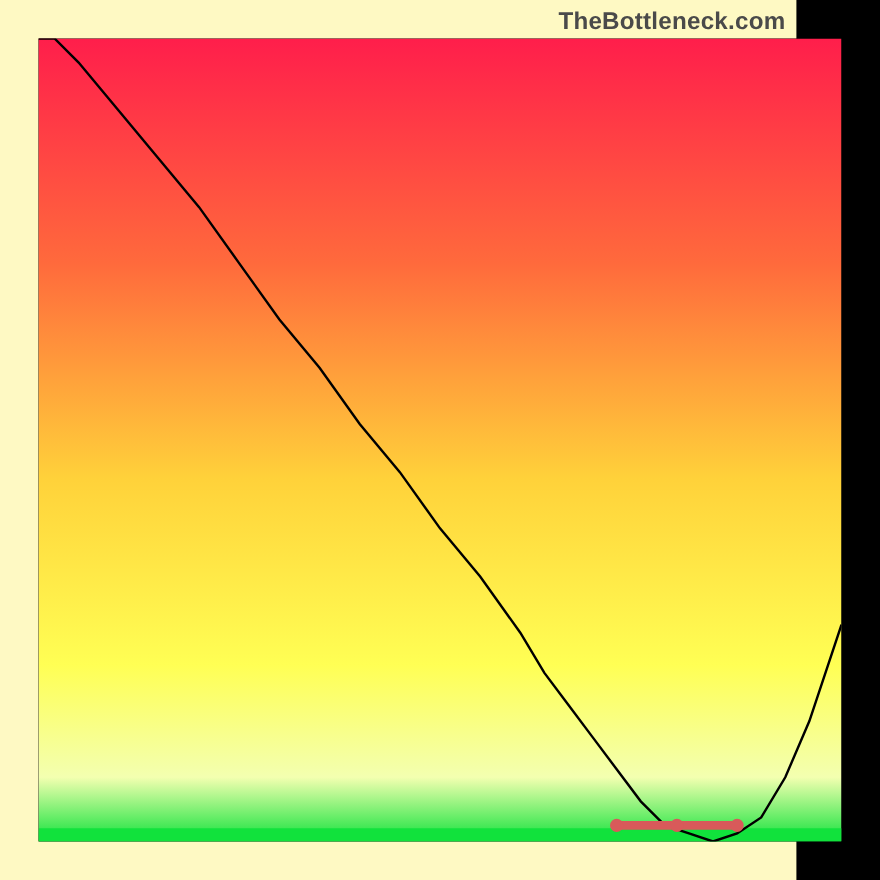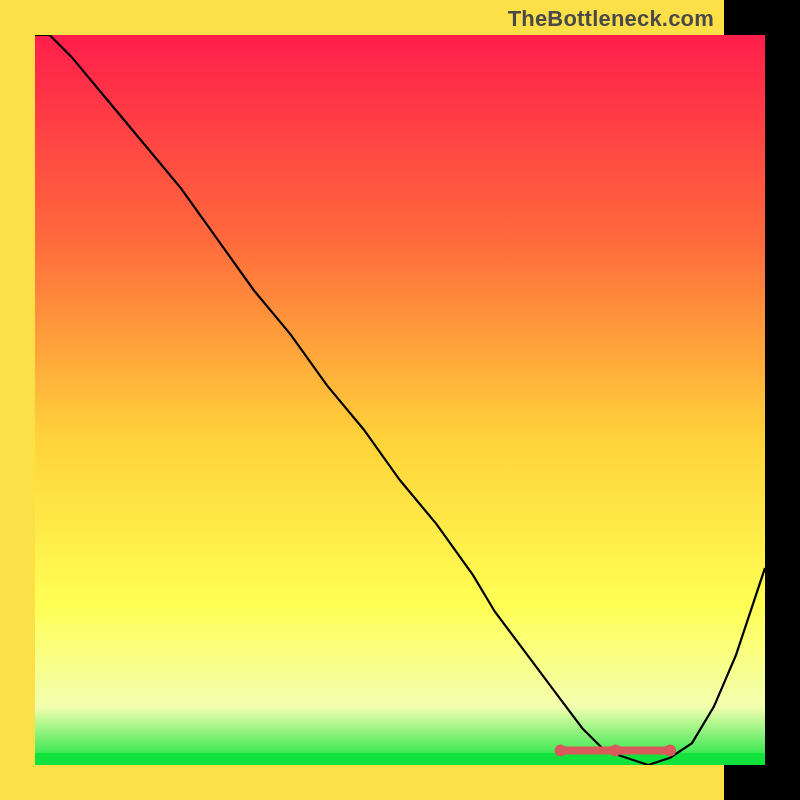--- a/index.html
+++ b/index.html
@@ -8,21 +8,21 @@
     width: 800px;
     height: 800px;
     background: #000;
     font-family: Arial, Helvetica, sans-serif;
     overflow: hidden;
   }
   .stage {
     position: relative;
     width: 724px;
     height: 800px;
-    background: #fde047;
+    background: #fef9c3;
   }
   .watermark {
     position: absolute;
     top: 6px;
     right: 10px;
     color: #4a4a4a;
     font-size: 22px;
     font-weight: 600;
     letter-spacing: 0.2px;
     user-select: none;

